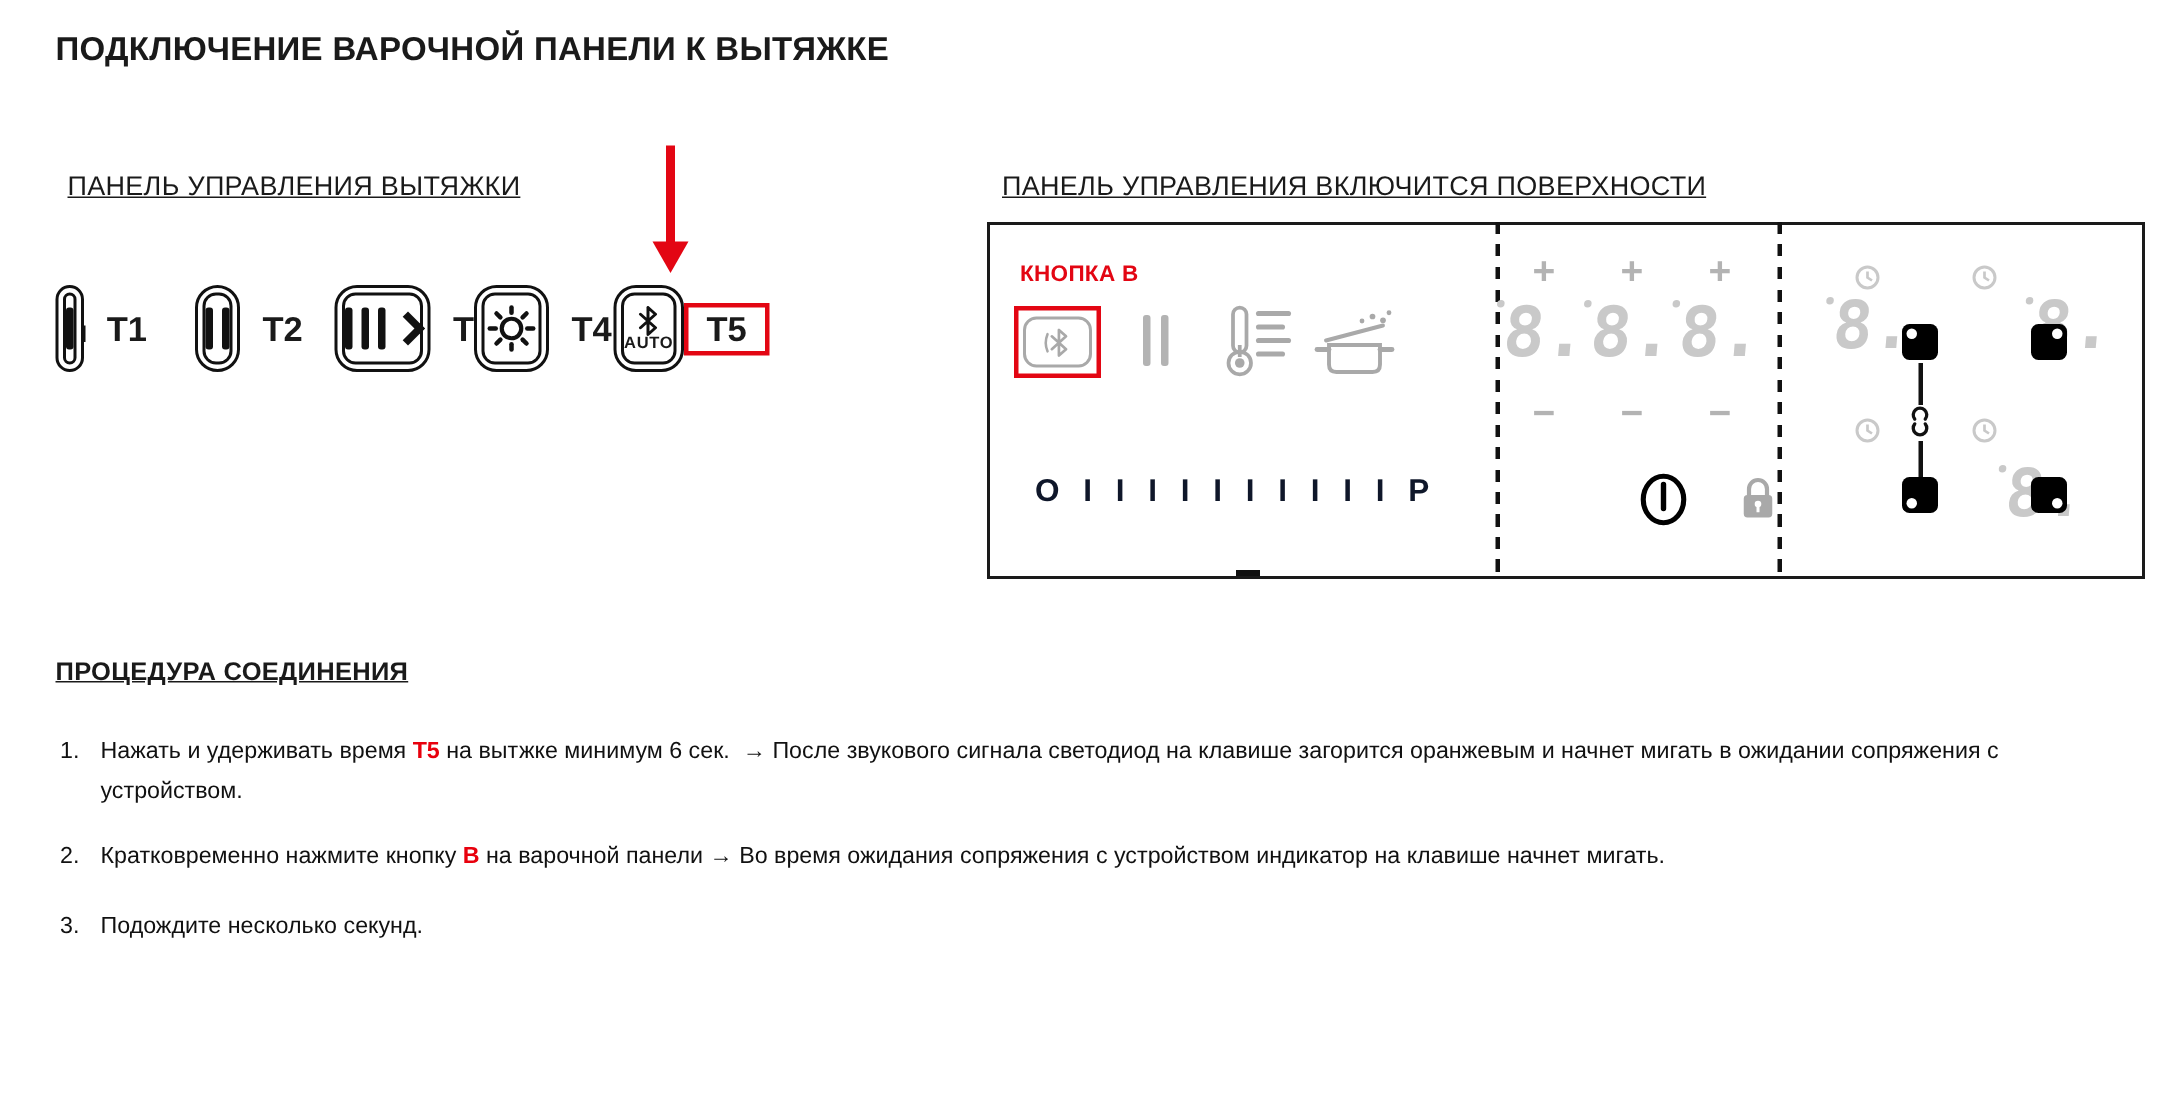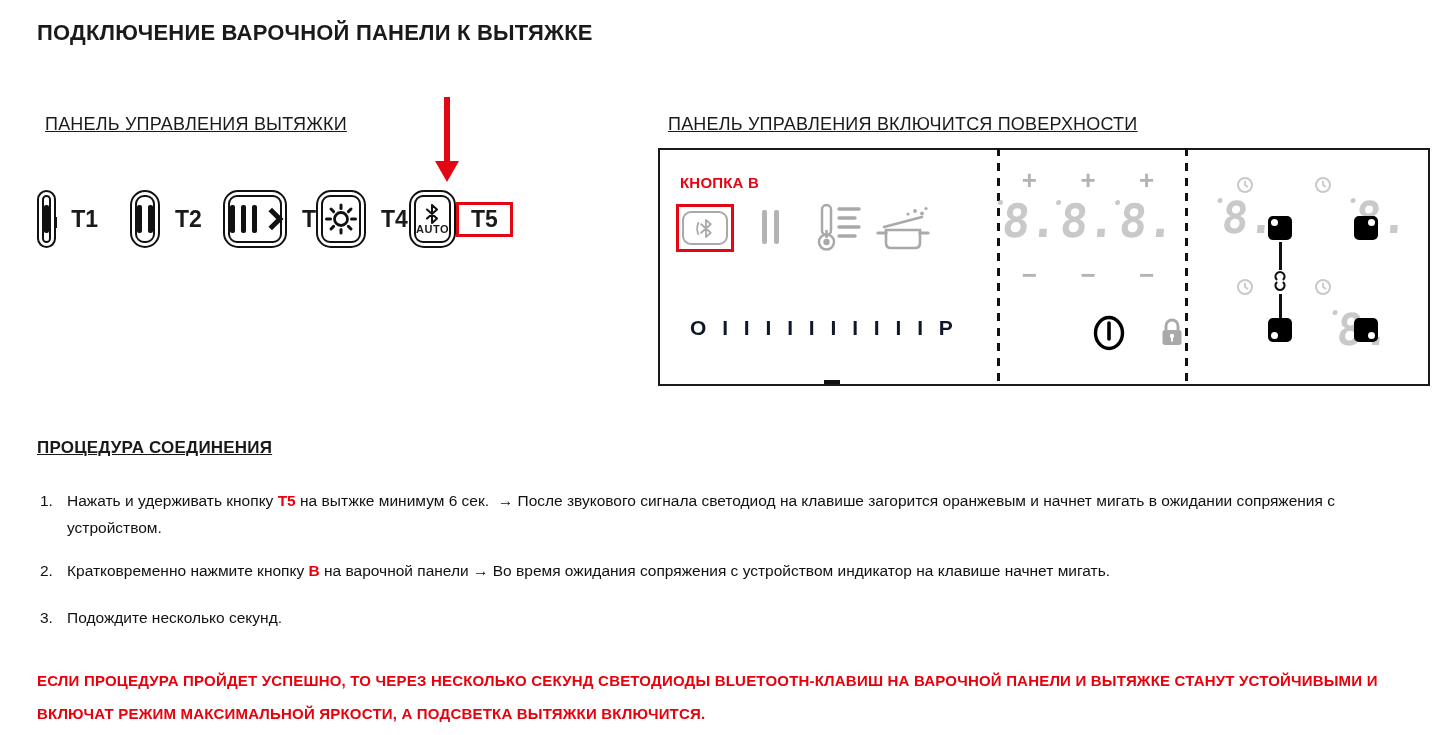--- a/index.html
+++ b/index.html
@@ -287,28 +287,27 @@
     </svg>
     <div class="vline v2"></div>
 
     <div class="notch"></div>
   </div>
 
   <div class="proc-head">ПРОЦЕДУРА СОЕДИНЕНИЯ</div>
 
   <div class="step s1">
     <span class="n">1.</span>
-    <span class="t"><span>Нажать и удерживать кнопку </span><span class="key">T5</span><span> на вытжке минимум 6 сек. &nbsp;→ После звукового сигнала светодиод на клавише загорится оранжевым и начнет мигать в ожидании сопряжения с устройством.</span></span>
+    <span class="t"><span>Нажать и удерживать время </span><span class="key">T5</span><span> на вытжке минимум 6 сек. &nbsp;→ После звукового сигнала светодиод на клавише загорится оранжевым и начнет мигать в ожидании сопряжения с устройством.</span></span>
   </div>
 
   <div class="step s2">
     <span class="n">2.</span>
     <span class="t"><span>Кратковременно нажмите кнопку </span><span class="key">B</span><span> на варочной панели → Во время ожидания сопряжения с устройством индикатор на клавише начнет мигать.</span></span>
   </div>
 
   <div class="step s3">
     <span class="n">3.</span>
     <span class="t"><span>Подождите несколько секунд.</span><span class="key"></span><span></span></span>
   </div>
 
-  <div class="warn">ЕСЛИ ПРОЦЕДУРА ПРОЙДЕТ УСПЕШНО, ТО ЧЕРЕЗ НЕСКОЛЬКО СЕКУНД СВЕТОДИОДЫ BLUETOOTH-КЛАВИШ НА ВАРОЧНОЙ ПАНЕЛИ И ВЫТЯЖКЕ СТАНУТ УСТОЙЧИВЫМИ И ВКЛЮЧАТ РЕЖИМ МАКСИМАЛЬНОЙ ЯРКОСТИ, А ПОДСВЕТКА ВЫТЯЖКИ ВКЛЮЧИТСЯ.</div>
 
 </div>
 
 </body></html>

